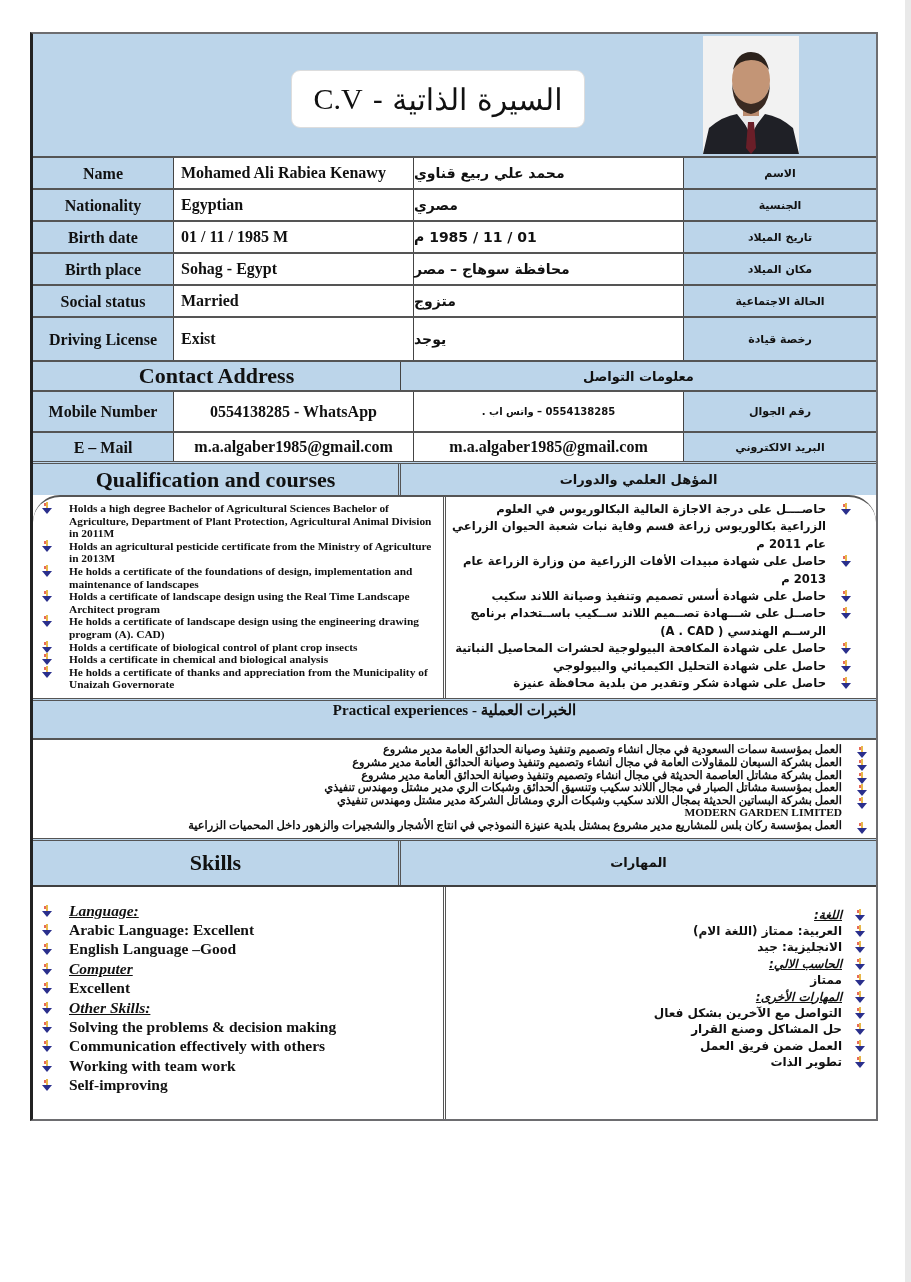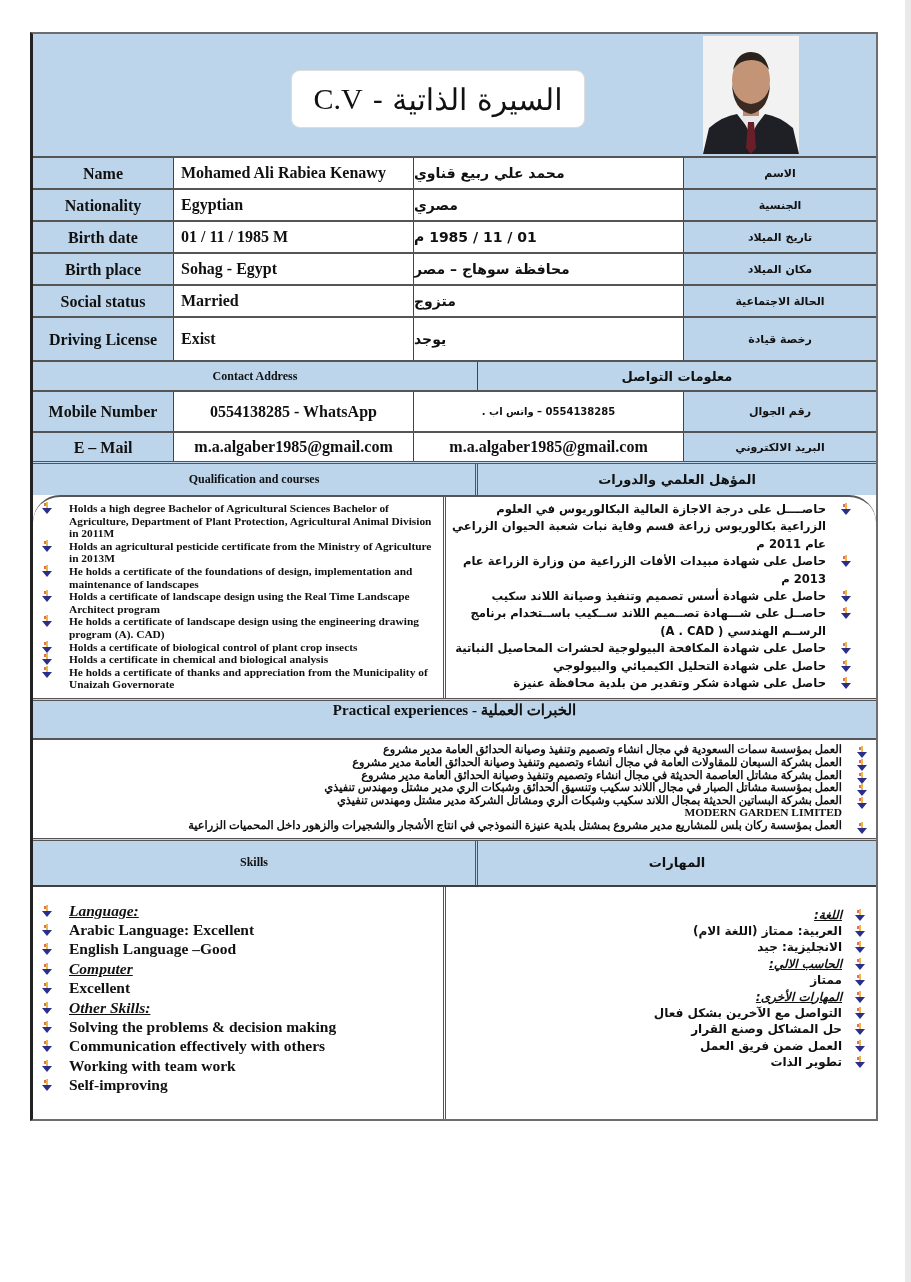--- a/index.html
+++ b/index.html
@@ -14,21 +14,21 @@
   .header-band { height:122px; position:relative; }
   .title-box { position:absolute; left:258px; top:36px; width:292px; height:56px; background:#fff; border-radius:9px; border:1px solid #ddd;
                display:flex; align-items:center; justify-content:center; font-size:30px; font-family:"DejaVu Serif", serif; gap:10px; direction:rtl; }
   .photo { position:absolute; left:670px; top:2px; width:96px; height:118px; background:#f5f5f5; overflow:hidden; }
   .c1 { width:141px; justify-content:center; text-align:center; font-weight:bold; font-size:16px; line-height:17px; }
   .c2 { width:240px; padding-left:7px; font-weight:bold; font-size:16px; }
   .c3 { width:270px; justify-content:flex-end; padding-right:5px; font-weight:bold; font-size:14px; font-family:"DejaVu Sans", sans-serif; direction:rtl; text-align:right; }
   .c4 { flex:1; justify-content:center; font-weight:bold; font-size:11px; font-family:"DejaVu Sans", sans-serif; direction:rtl; }
   .h32 { height:32px; } .h41 { height:41px; } .h30 { height:30px; } .h44 { height:44px; }
   .center { justify-content:center; padding:0; text-align:center; }
-  .half-l { width:445px; justify-content:center; font-weight:bold; font-size:12px; }
+  .half-l { width:368px; justify-content:center; font-weight:bold; font-size:22px; }
   .half-r { flex:1; justify-content:center; font-weight:bold; font-size:13px; font-family:"DejaVu Sans", sans-serif; direction:rtl; }
   .sec-head { height:30px; }
   .qual { display:flex; border-top:2px solid #555;border-radius:27px; }
   .qual-left { width:413px; border-right:3px double #555; box-sizing:border-box; padding:5px 4px 6px 4px; }
   .qual-right { flex:1; padding:4px 20px 6px 4px; direction:rtl; }
   ul.bl { list-style:none; margin:0; padding:0; }
   ul.bl li { position:relative; padding-left:32px; font-weight:bold; font-size:11.4px; line-height:12.6px; font-family:"Liberation Serif", serif; }
   ul.bl.rtl li { padding-left:0; padding-right:30px; font-family:"DejaVu Sans", sans-serif; font-size:11.6px; line-height:17.4px; text-align:right; }
   .bullet { position:absolute; left:4px; top:0; width:12px; height:12px; }
   ul.bl.rtl .bullet { left:auto; right:4px; top:2px; }

